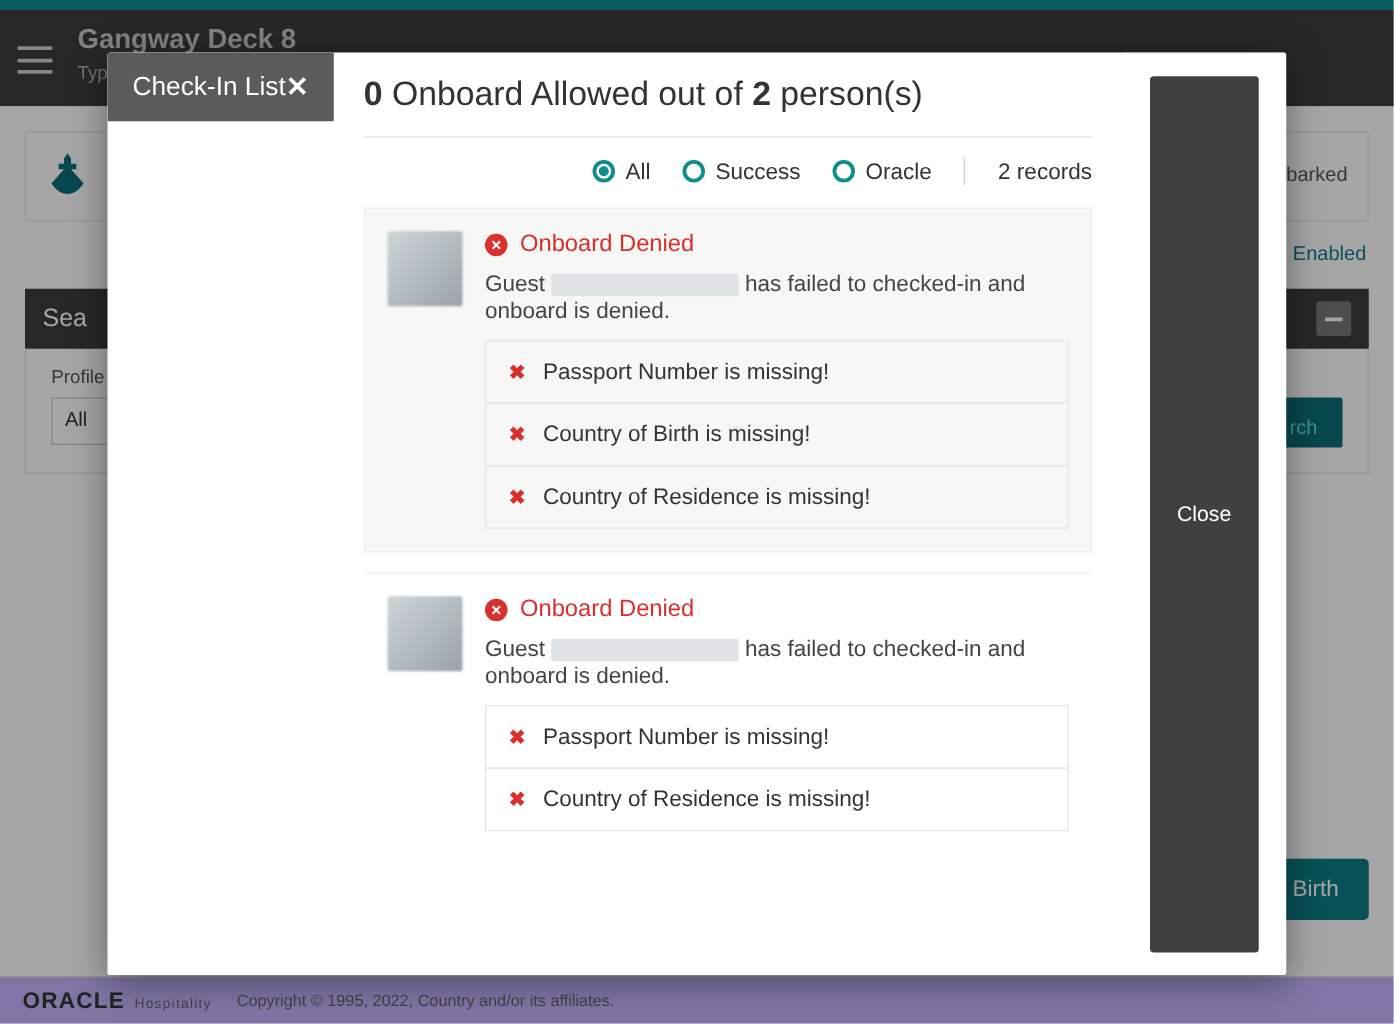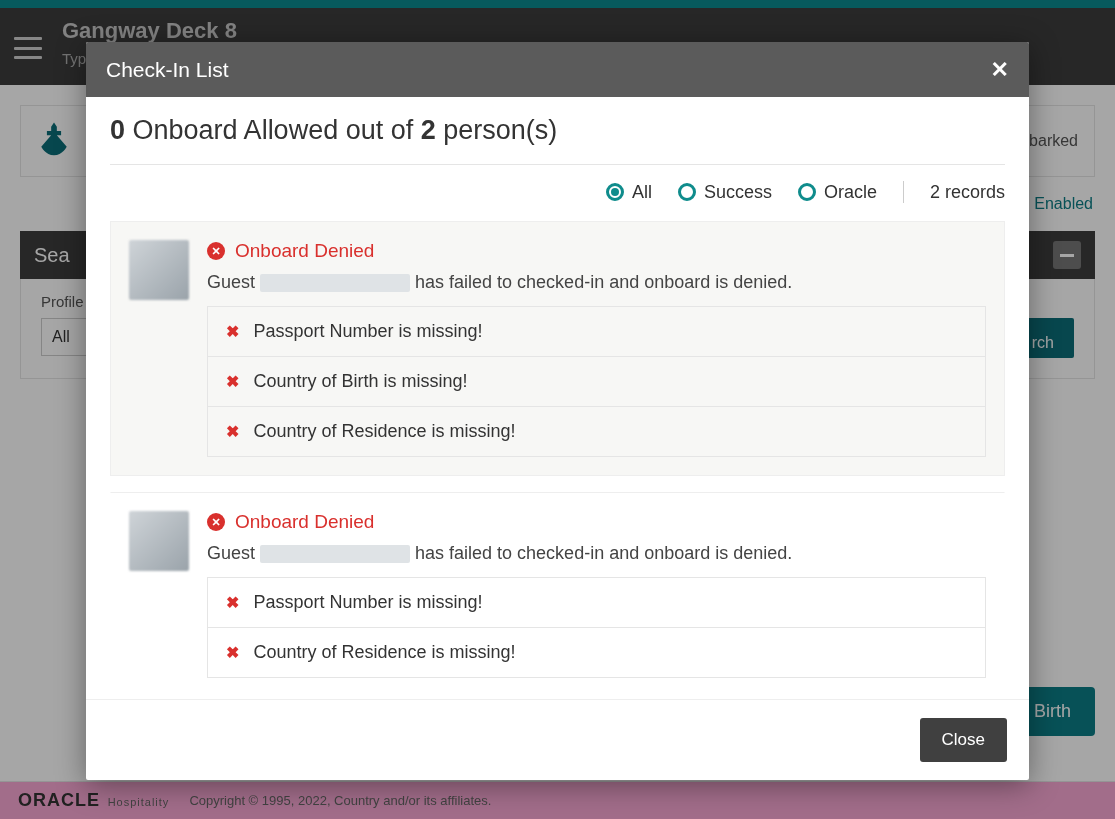--- a/index.html
+++ b/index.html
@@ -68,38 +68,38 @@
       margin:0 20px; border:1px solid #e5e5e5; border-top:none;
       padding:14px 20px 20px 20px;
     }
     .bg-label { font-size:15px; color:#555; margin-bottom:8px; display:block;}
     .bg-filter-actions { display:flex; justify-content:space-between; align-items:flex-start;}
     .bg-select {
       border:1px solid #ccc; height:38px; width:110px; padding:0 10px;
       display:flex; align-items:center; font-size:16px; color:#333;
     }
     .bg-search-btn {
-      background:#0b6e79; color:#ffffff; border:none; height:40px; padding:16px 20px;
+      background:#0b6e79; color:#5eead4; border:none; height:40px; padding:16px 20px;
       font-size:16px; border-radius:2px;
     }
 
     
     .backdrop {
       position:absolute; inset:0;
       background:rgba(0,0,0,0.35);
     }
 
     
     .modal {
       position:absolute;
       left:86px; top:42px;
       width:943px; height:738px;
       background:#fff;
       box-shadow:0 5px 30px rgba(0,0,0,0.4);
-      display:flex; flex-direction:column;
+      display:flex; flex-direction:row;
       border-radius:2px;
       overflow:hidden;
     }
     .modal-header {
       background:#5b5b5b; color:#fff;
       height:55px; display:flex; align-items:center; justify-content:space-between;
       padding:0 20px;
     }
     .modal-title { font-size:21px; font-weight:500;}
     .close-x { font-size:22px; font-weight:700; cursor:pointer; color:#fff;}
@@ -189,21 +189,21 @@
       position:absolute; right:20px; top:687px;
       background:#0b7d86; color:#fff; border:none;
       padding:14px 24px; font-size:18px; border-radius:4px;
     }
 
     
     .page-footer {
       position:absolute; bottom:0; left:0; right:0;
       height:38px; border-top:1px solid #e5e5e5;
       display:flex; align-items:center; padding:0 18px; gap:20px;
-      background:#f9a8d4;
+      background:#c4b5fd;
       font-size:13px; color:#666;
     }
     .oracle-logo { font-weight:800; letter-spacing:1px; font-size:18px; color:#333;}
     .oracle-sub { font-size:11px; letter-spacing:1px; color:#666; margin-left:4px;}
   </style>
 </head>
 <body>
 
 <div class="top-teal-strip"></div>
 <div class="app-header">

